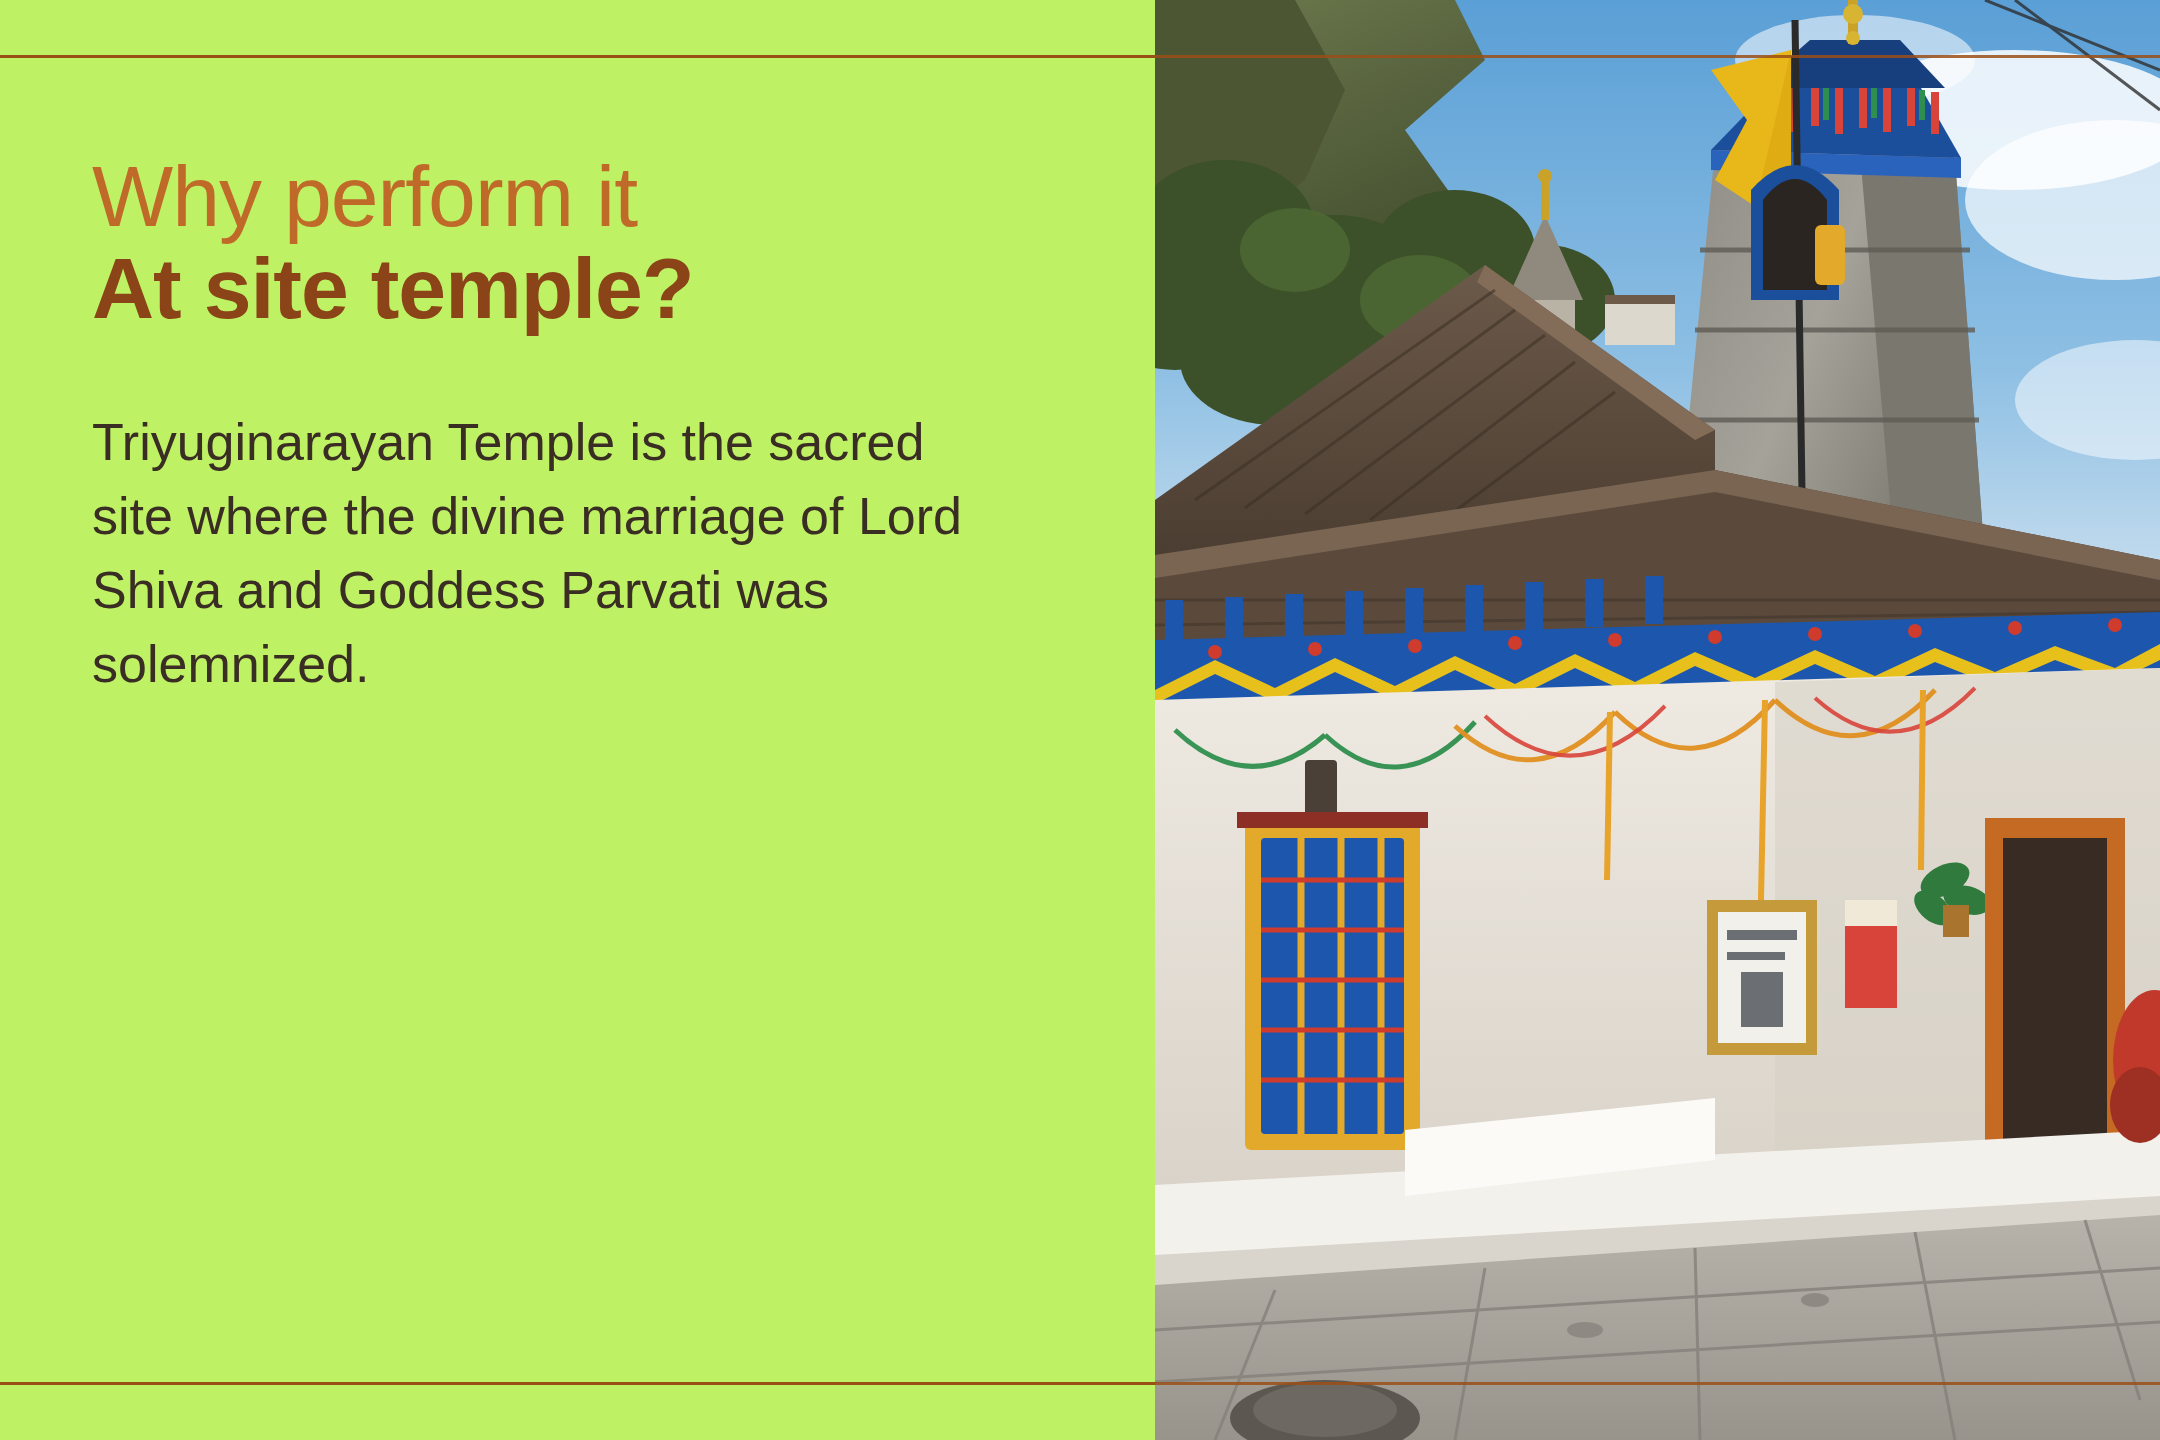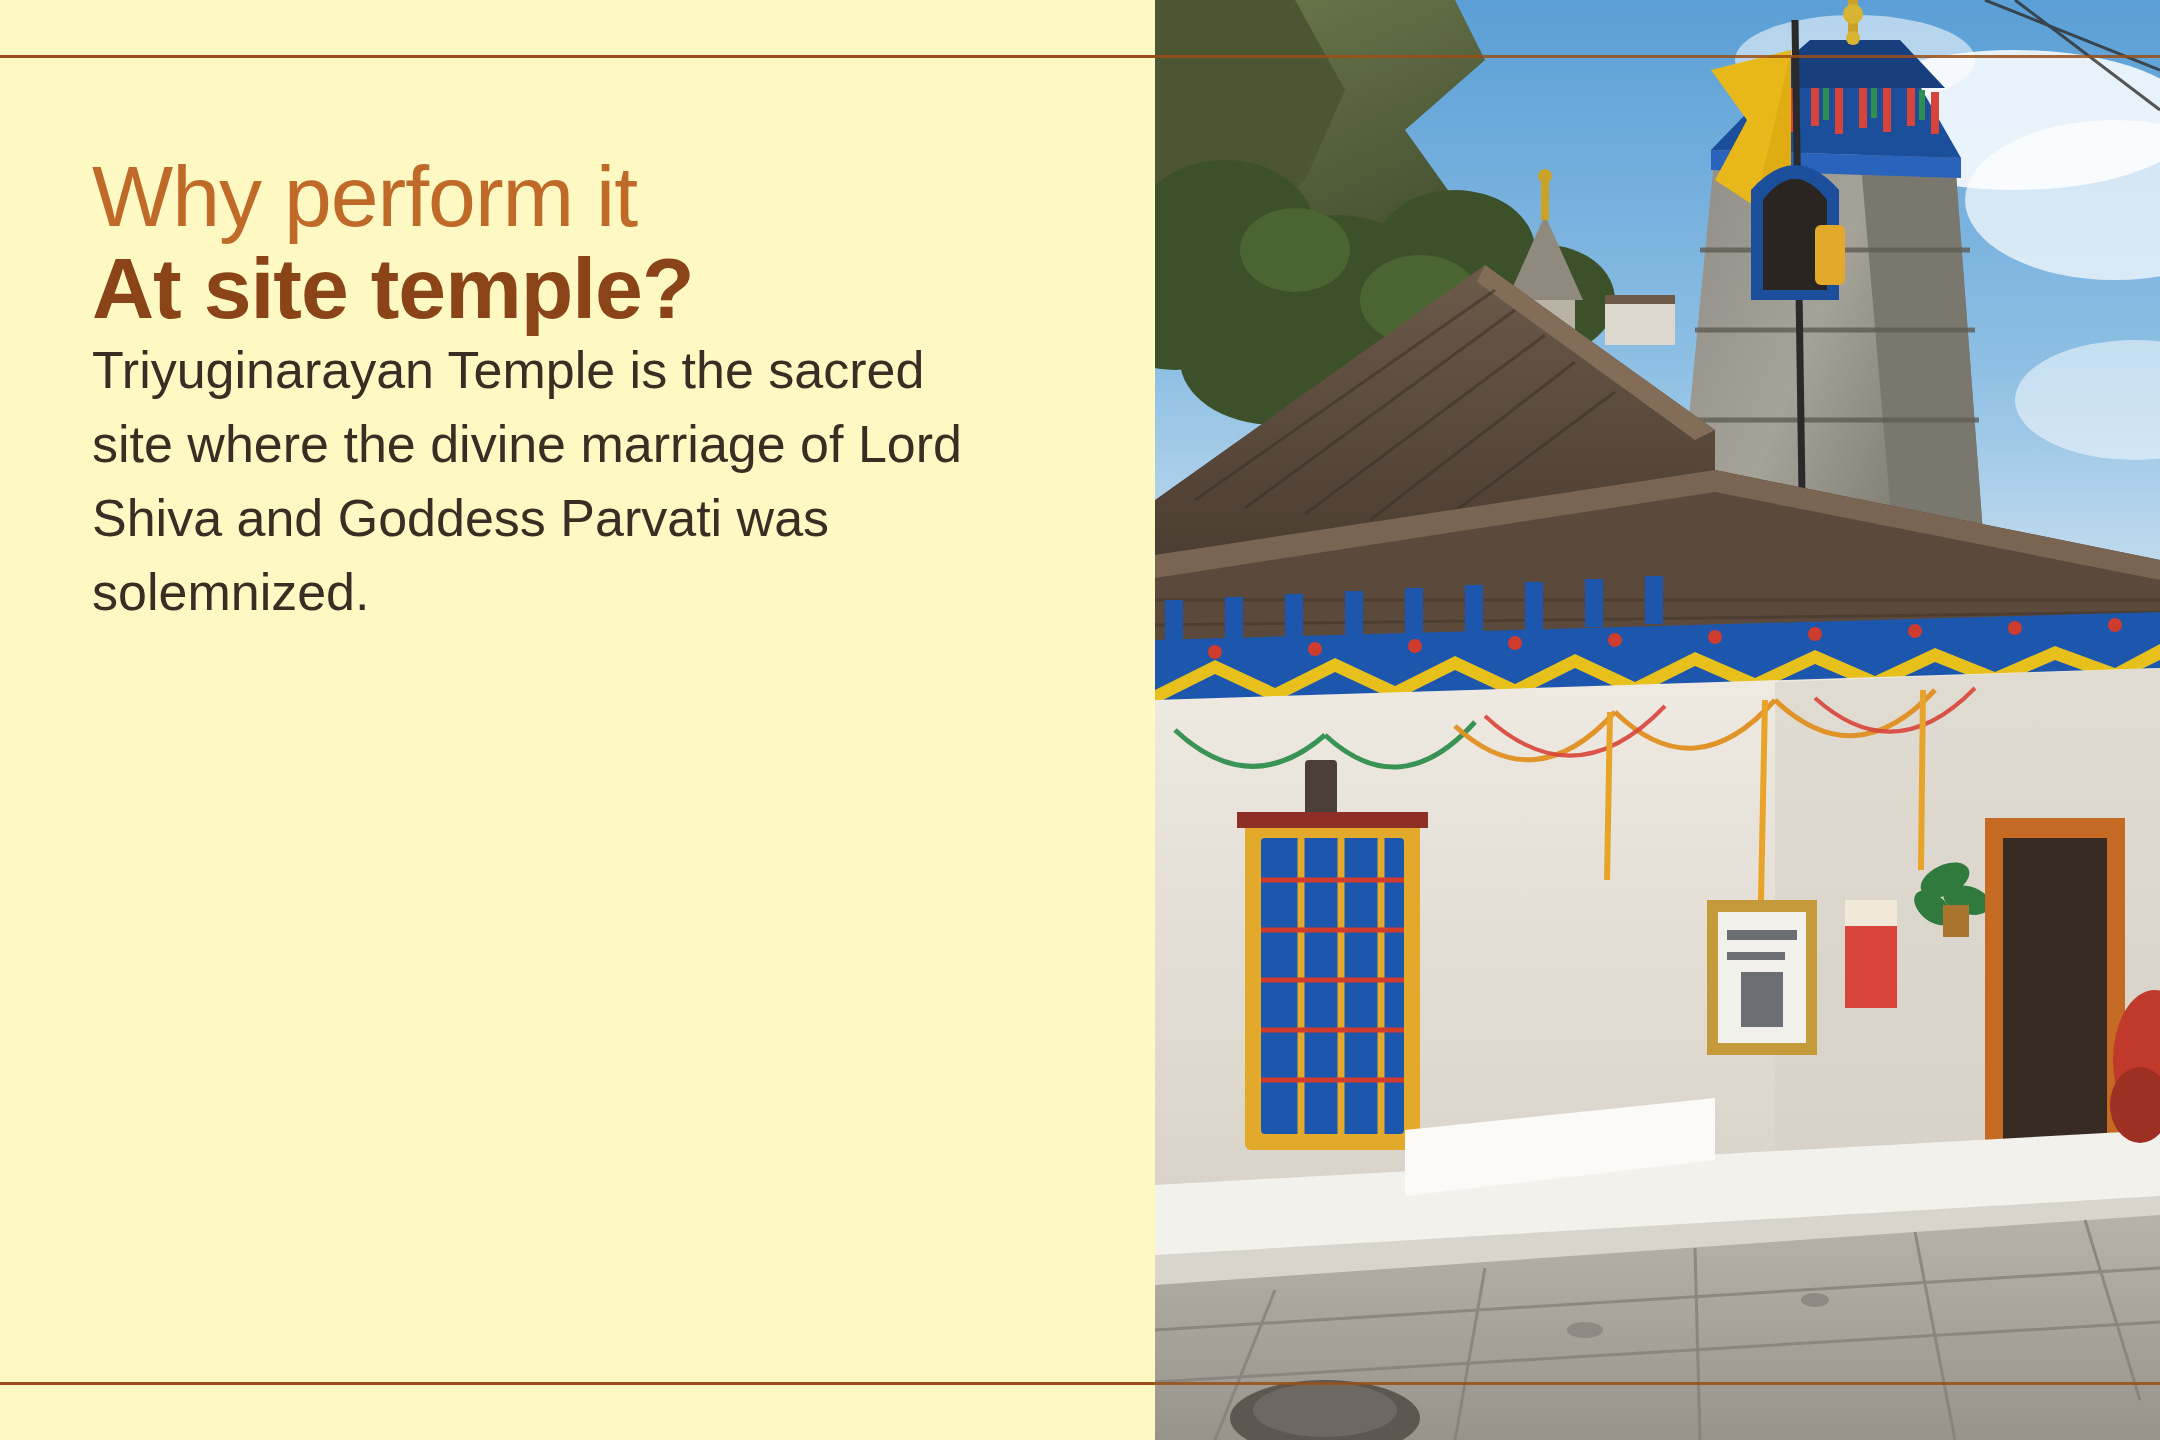--- a/index.html
+++ b/index.html
@@ -13,21 +13,21 @@
     position:relative;
     width:2160px;
     height:1440px;
     display:flex;
   }
   
   .left-panel {
     position:relative;
     width:1155px;
     height:100%;
-    background:#fef9c3;
+    background:#bef264;
     flex:0 0 1155px;
   }
   .rule {
     position:absolute;
     left:0;
     width:1155px;
     height:3px;
     background:#9a4f17;
   }
   .rule-top { top:55px; }
@@ -48,20 +48,21 @@
     color:#c06a2a;
     font-weight:400;
     display:block;
   }
   .heading-line2 {
     color:#8a4418;
     font-weight:700;
     display:block;
   }
   .body-text {
+    margin-top:72px;
     font-size:52px;
     line-height:1.42;
     color:#3a2d24;
     font-weight:400;
     width:920px;
   }
 
   
   .photo-panel {
     position:relative;

